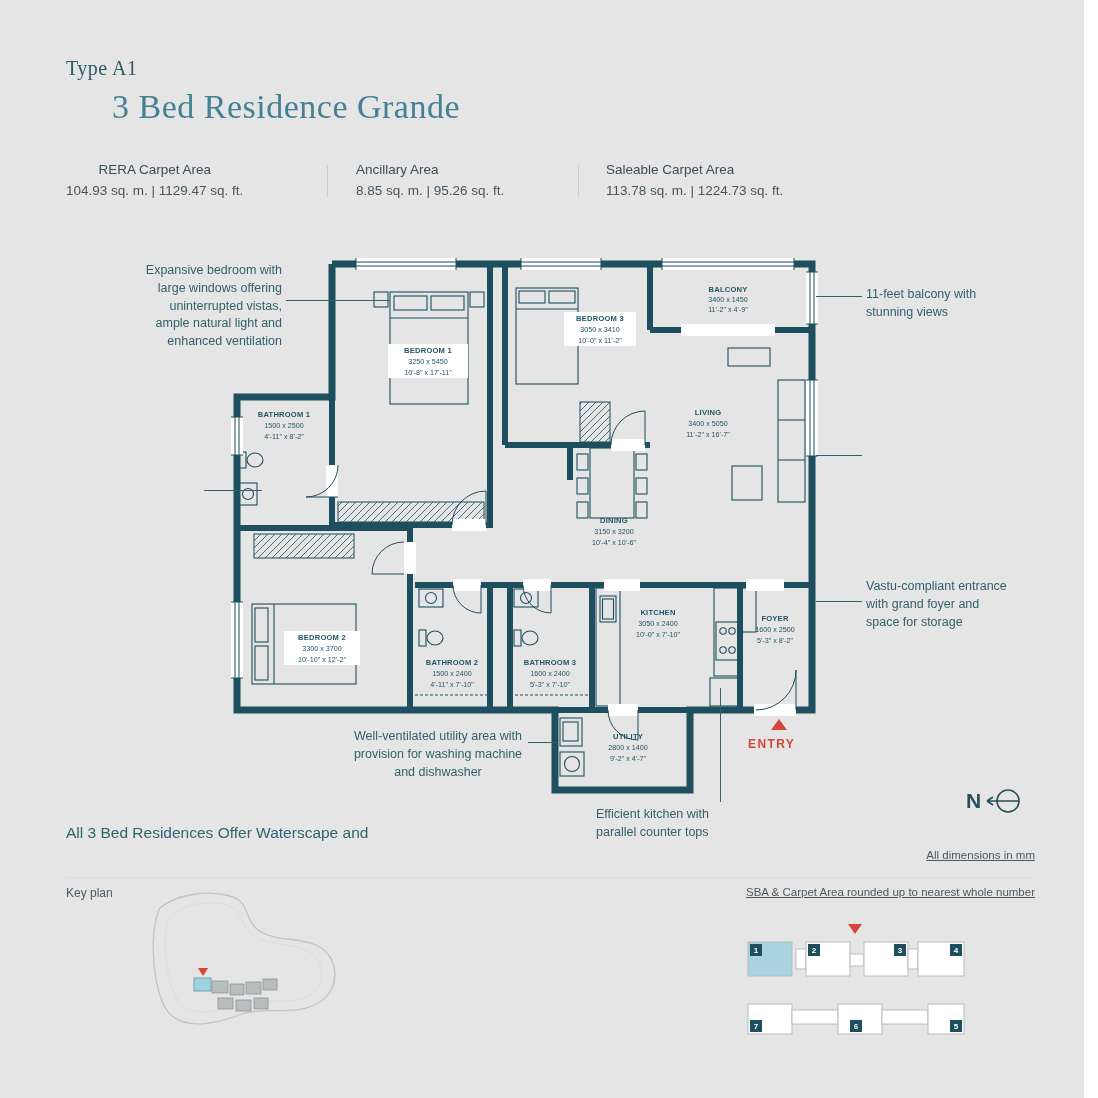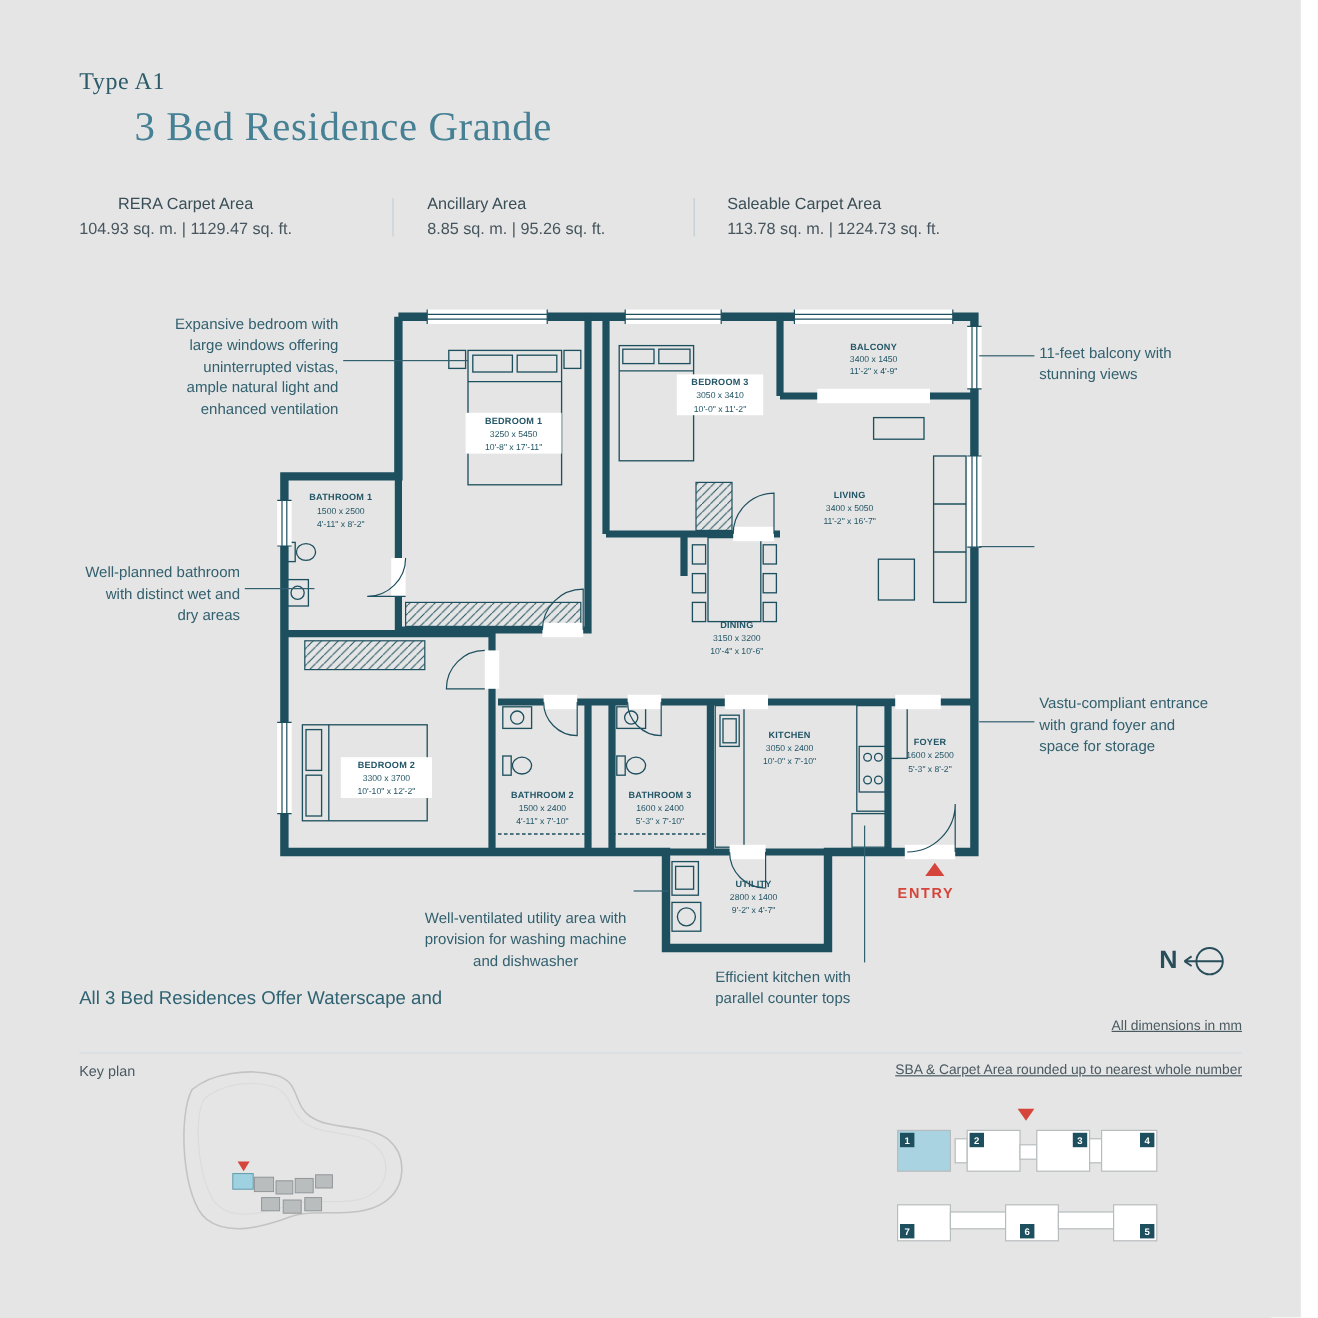--- a/index.html
+++ b/index.html
@@ -303,29 +303,28 @@
       <text class="rdim" x="400" y="509">9'-2" x 4'-7"</text>
     </g>
   </svg>
 
   <div class="ann" style="left:140px;top:262px;width:142px;text-align:right;">Expansive bedroom with large windows offering uninterrupted vistas, ample natural light and enhanced ventilation</div>
   <div class="leader" style="left:286px;top:300px;width:104px;height:1px;"></div>
 
   <div class="ann" style="left:866px;top:286px;width:125px;">11-feet balcony with stunning views</div>
   <div class="leader" style="left:816px;top:296px;width:46px;height:1px;"></div>
 
-  <div class="ann" style="left:70px;top:469px;width:130px;text-align:right;">Well-planned bathroom with distinct wet and dry areas</div>
   <div class="leader" style="left:204px;top:490px;width:58px;height:1px;"></div>
 
   <div class="leader" style="left:816px;top:455px;width:46px;height:1px;"></div>
 
   <div class="ann" style="left:866px;top:578px;width:150px;">Vastu-compliant entrance with grand foyer and space for storage</div>
   <div class="leader" style="left:816px;top:601px;width:46px;height:1px;"></div>
 
-  <div class="ann" style="left:352px;top:757px;width:172px;text-align:center;">Well-ventilated utility area with provision for washing machine and dishwasher</div>
+  <div class="ann" style="left:352px;top:728px;width:172px;text-align:center;">Well-ventilated utility area with provision for washing machine and dishwasher</div>
   <div class="leader" style="left:528px;top:742px;width:29px;height:1px;"></div>
 
   <div class="ann" style="left:596px;top:806px;width:118px;text-align:left;">Efficient kitchen with parallel counter tops</div>
   <div class="leader" style="left:720px;top:688px;width:1px;height:114px;"></div>
 
   <div class="entry-tri"></div>
   <div class="entry-label">ENTRY</div>
 
   <div class="north">
     <span class="nletter">N</span>

